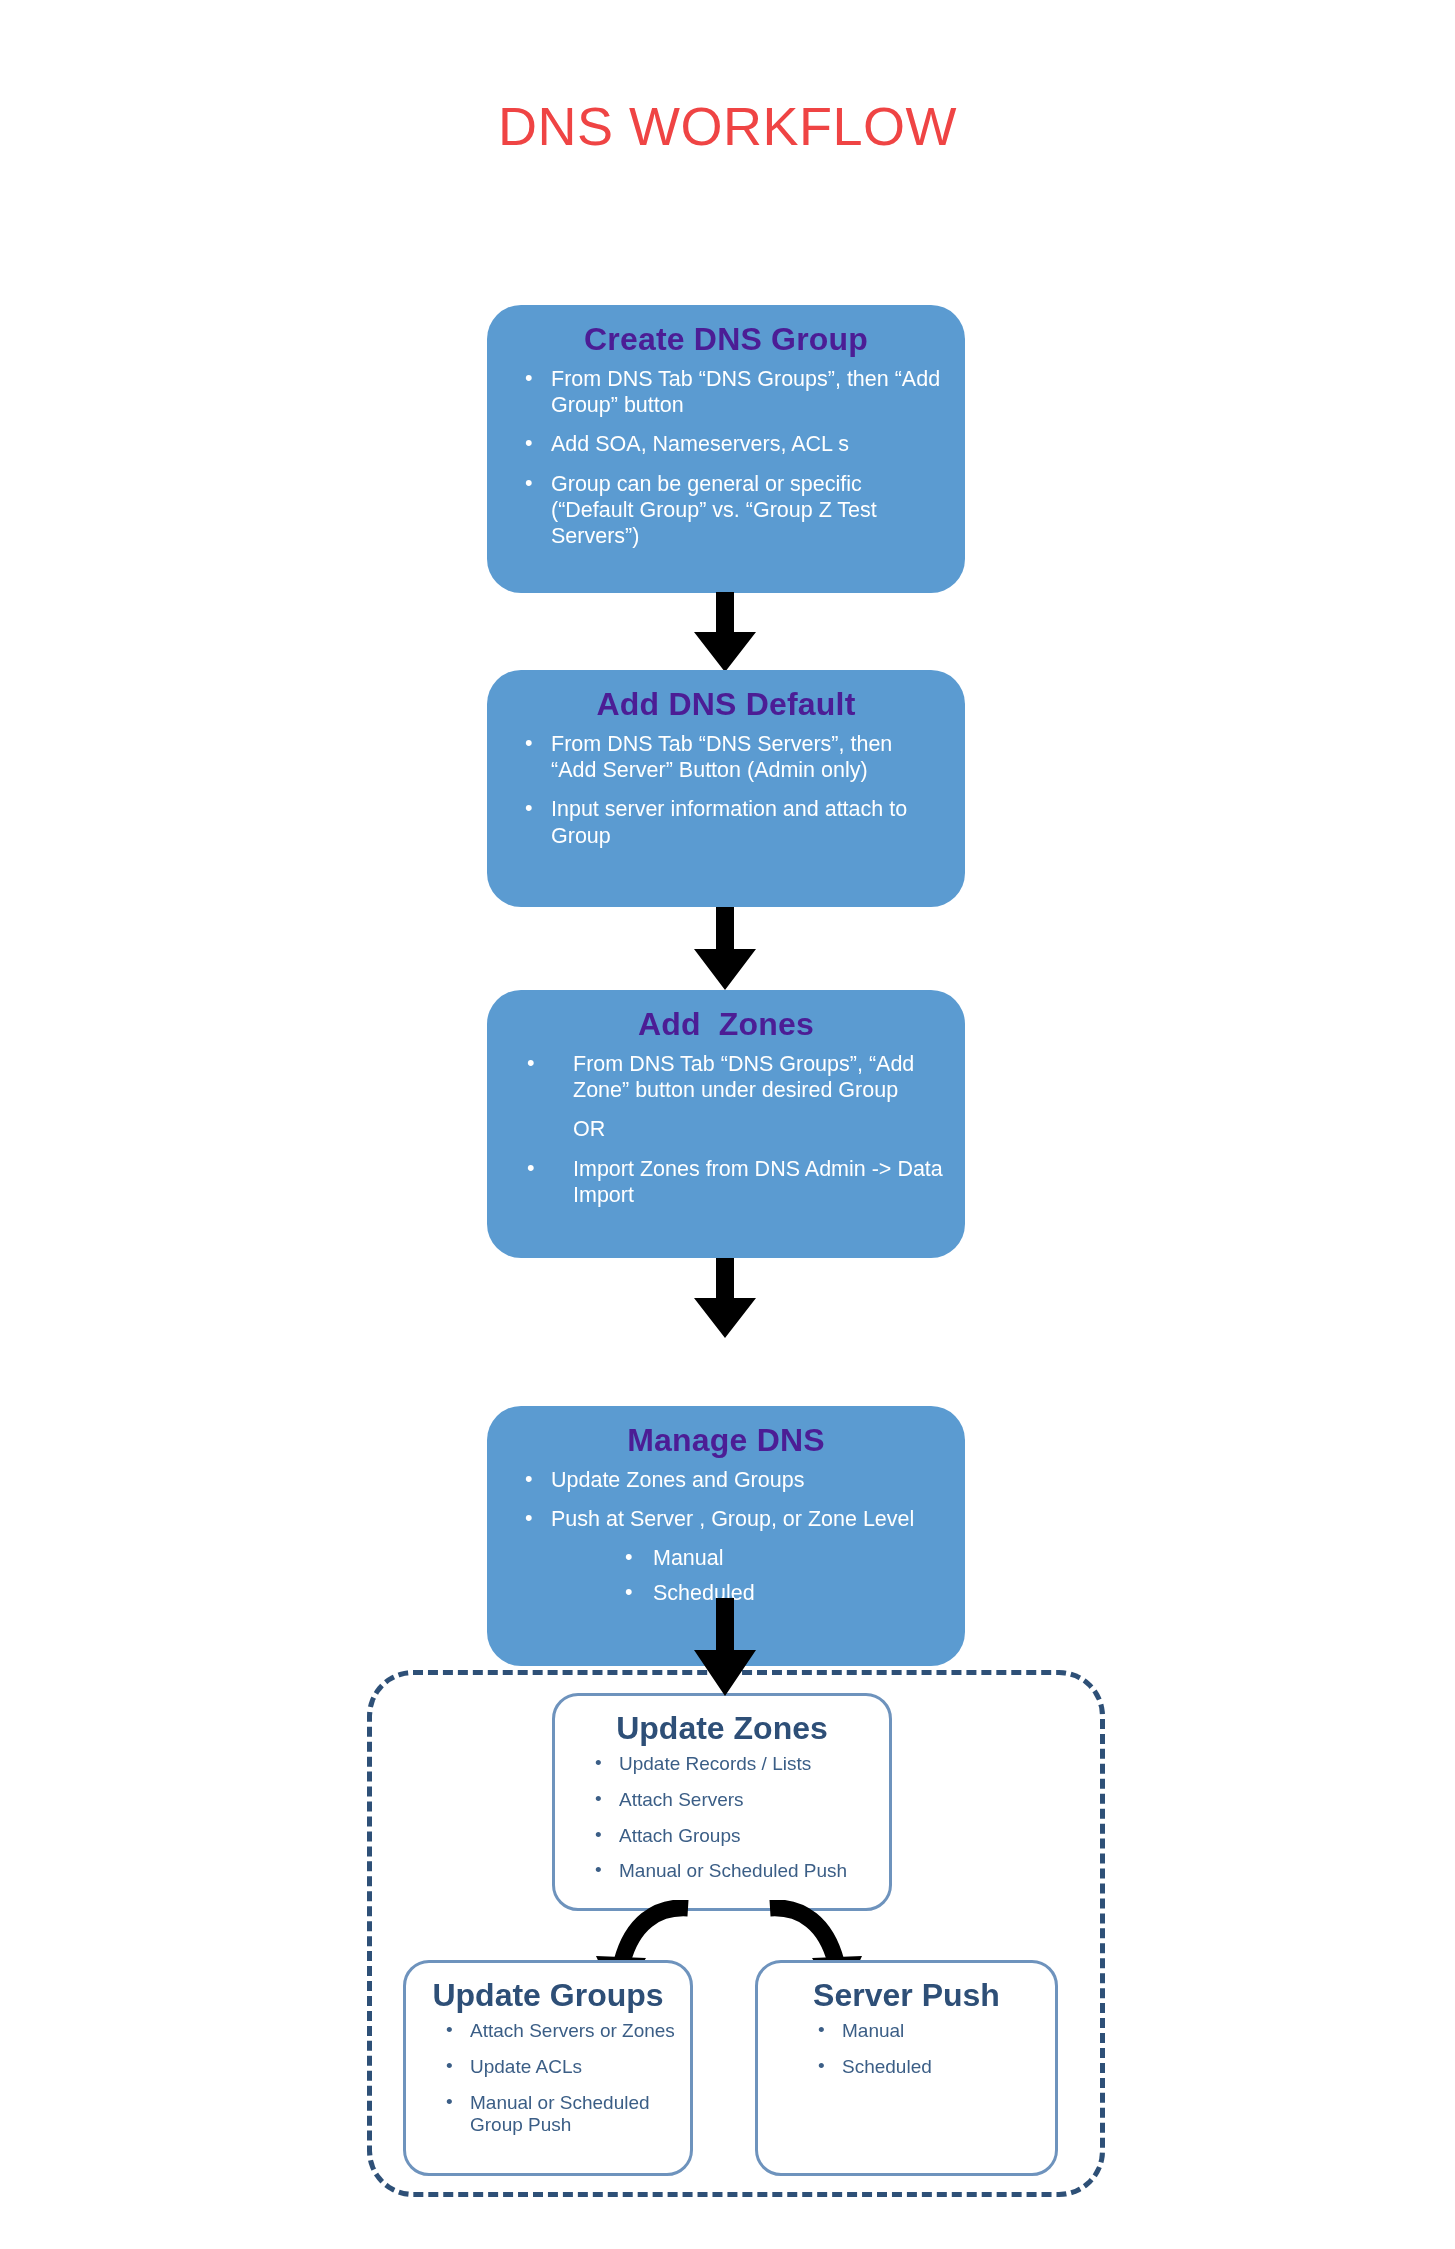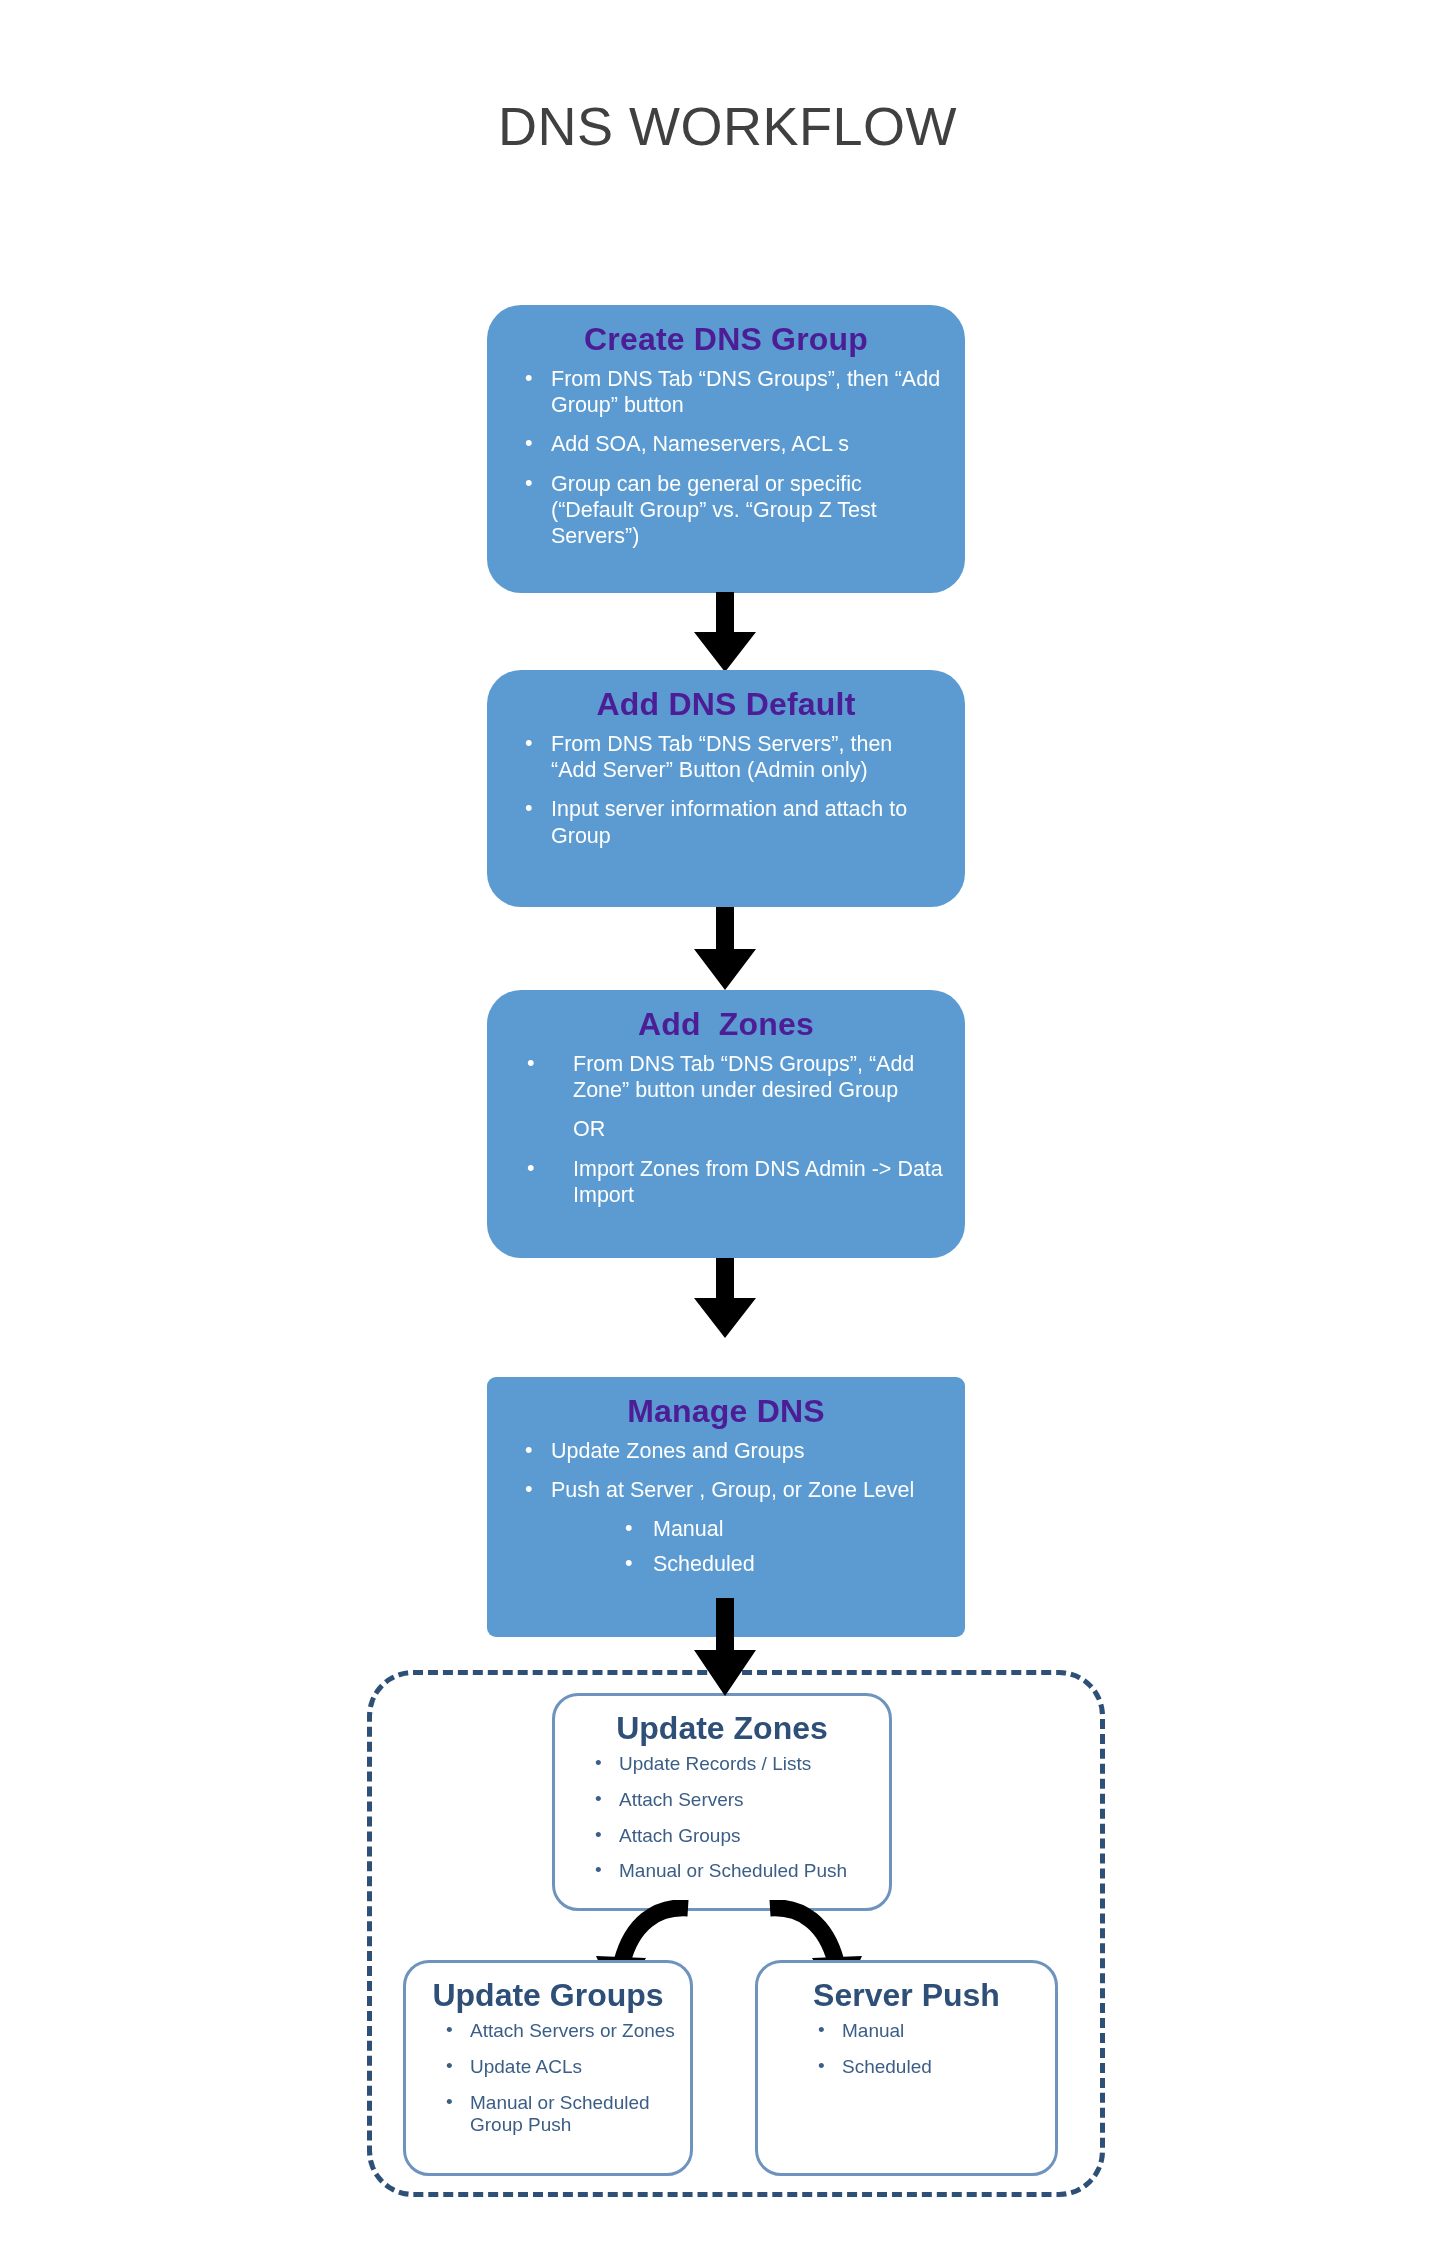--- a/index.html
+++ b/index.html
@@ -19,21 +19,21 @@
   
   #page-title {
     position: absolute;
     left: 0;
     top: 95px;
     width: 1455px;
     text-align: center;
     font-family: "Liberation Sans", sans-serif;
     font-size: 54px;
     font-weight: 400;
-    color: #404040;
+    color: #ef4444;
     letter-spacing: 0.5px;
   }
 
   
   .stage-box {
     position: absolute;
     left: 487px;
     width: 478px;
     background: #5B9BD1;
     border-radius: 34px;
@@ -223,21 +223,21 @@
     </li>
   </ul>
 </div>
 
 <div class="arrow-down" style="left:694px;top:1258px;height:80px;">
   <svg viewBox="0 0 62 80" preserveAspectRatio="none">
     <polygon points="22,0 40,0 40,40 62,40 31,80 0,40 22,40" fill="#000000"></polygon>
   </svg>
 </div>
 
-<div class="stage-box" id="stage-4" style="top:1377px;height:260px;border-radius:9px;">
+<div class="stage-box" id="stage-4" style="top:1406px;height:260px;">
   <div class="stage-title">Manage DNS</div>
   <ul class="stage-list">
     <li>
       <span class="bullet">•</span>
       <span>Update Zones and Groups</span>
     </li>
     <li>
       <span class="bullet">•</span>
       <span>Push at Server , Group, or Zone Level</span>
     </li>

